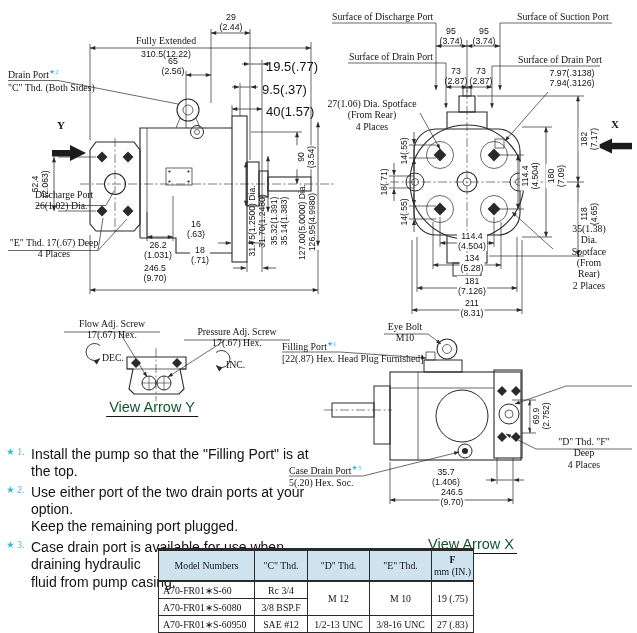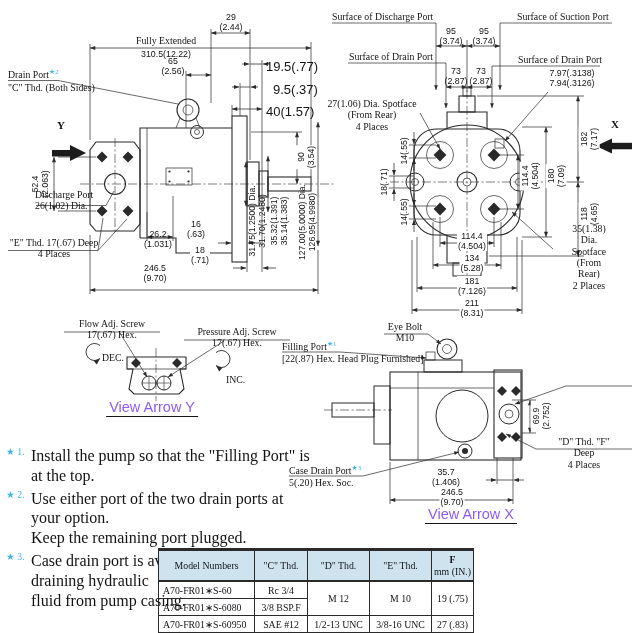--- a/index.html
+++ b/index.html
@@ -7,29 +7,29 @@
         font-family:"Liberation Sans",sans-serif;color:#131313}
   svg{position:absolute;left:0;top:0}
   .lbl{position:absolute;transform:translate(-50%,0);font-size:8.8px;line-height:1.16;
        text-align:center;white-space:pre-line}
   .llbl{position:absolute;font-size:13px;line-height:1.16;white-space:pre-line}
   .slbl{font-family:"Liberation Serif",serif;font-size:9.8px}
   .vlbl{position:absolute;transform:translate(-50%,-50%) rotate(-90deg);font-size:8.6px;
         line-height:1.2;text-align:center;white-space:pre}
   .bgw{background:#fff;padding:0 1px}
   .title{position:absolute;left:8px;top:5px;font-size:15.5px;letter-spacing:.2px;color:#000;white-space:nowrap}
-  .caption{position:absolute;transform:translate(-50%,0);font-size:14.5px;color:#8b5cf6;
+  .caption{position:absolute;transform:translate(-50%,0);font-size:14.5px;color:#14532d;
            border-bottom:1.2px solid #141414;padding:0 3px 1px;white-space:nowrap}
   .cy{color:#3db5e6}
   .sup{font-size:6.8px;vertical-align:4px}
   .bold{font-weight:bold}
   .notes{position:absolute;left:6px;top:446px;width:305px}
   .note{display:flex;margin-bottom:3px}
   .nmark{flex:0 0 25px;font-family:"Liberation Serif",serif;font-size:9.8px}
-  .ntext{font-family:Liberation Serif, serif;font-size:16px;line-height:1.24;white-space:pre-line}
+  .ntext{font-family:Liberation Sans, sans-serif;font-size:14px;line-height:1.24;white-space:pre-line}
   .dtable{position:absolute;left:158px;top:548px;border-collapse:collapse;
           font-family:"Liberation Serif",serif;font-size:9.8px;color:#101418;
           border-top:3px solid #2a2a2a;border-bottom:3px solid #2a2a2a}
   .dtable th,.dtable td{border:1px solid #2a2a2a;text-align:center;padding:0 2px;font-weight:normal}
   .dtable th{background:#cfe3ef;height:29px;white-space:pre-line;line-height:1.2}
   .dtable thead th{border-bottom:2px solid #2a2a2a}
   .dtable td{height:16px}
   .dtable .model{text-align:left;padding-left:4px}
   .fb{font-weight:bold}
 </style>
@@ -274,32 +274,32 @@
 </svg>
 
 
 <div class="lbl slbl" style="left:166px;top:35px">Fully Extended</div>
 <div class="lbl" style="left:166px;top:49px">310.5(12.22)</div>
 <div class="lbl" style="left:231px;top:12px">29
 (2.44)</div>
 <div class="lbl" style="left:173px;top:56px">65
 (2.56)</div>
 <div class="llbl" style="left:266px;top:59px">19.5(.77)</div>
-<div class="llbl" style="left:273px;top:82px">9.5(.37)</div>
+<div class="llbl" style="left:262px;top:82px">9.5(.37)</div>
 <div class="llbl" style="left:266px;top:104px">40(1.57)</div>
 <div class="llbl slbl" style="left:8px;top:68px"><span>Drain Port</span><span class="sup cy">★2</span></div>
 <div class="llbl slbl" style="left:8px;top:82px">"C" Thd. (Both Sides)</div>
 <div class="llbl slbl bold" style="left:57px;top:119px;font-size:11px">Y</div>
 <div class="vlbl" style="left:40px;top:184px">52.4
 (2.063)</div>
 <div class="llbl slbl" style="left:35px;top:189px">Discharge Port
 26(1.02) Dia.</div>
 <div class="lbl slbl" style="left:54px;top:237px">"E" Thd. 17(.67) Deep
 4 Places</div>
-<div class="lbl" style="left:158px;top:229px">26.2
+<div class="lbl" style="left:158px;top:240px">26.2
 (1.031)</div>
 <div class="lbl bgw" style="left:196px;top:219px">16
 (.63)</div>
 <div class="lbl bgw" style="left:200px;top:245px">18
 (.71)</div>
 <div class="lbl" style="left:155px;top:263px">246.5
 (9.70)</div>
 <div class="vlbl" style="left:257px;top:221px">31.75(1.2500) Dia.
 31.70(1.2480)</div>
 <div class="vlbl" style="left:279px;top:221px">35.32(1.391)
@@ -349,38 +349,38 @@
 <div class="lbl bgw" style="left:472px;top:276px">181
 (7.126)</div>
 <div class="lbl bgw" style="left:472px;top:298px">211
 (8.31)</div>
 
 <div class="lbl slbl" style="left:112px;top:318px">Flow Adj. Screw
 17(.67) Hex.</div>
 <div class="llbl slbl" style="left:102px;top:352px">DEC.</div>
 <div class="lbl slbl" style="left:237px;top:326px">Pressure Adj. Screw
 17(.67) Hex.</div>
-<div class="llbl slbl" style="left:226px;top:374px">INC.</div>
+<div class="llbl slbl" style="left:226px;top:359px">INC.</div>
 <div class="caption" style="left:152px;top:399px">View Arrow Y</div>
 
 <div class="lbl slbl" style="left:405px;top:321px">Eye Bolt
 M10</div>
 <div class="llbl slbl" style="left:282px;top:340px"><span>Filling Port</span><span class="sup cy">★1</span></div>
 <div class="llbl slbl" style="left:282px;top:353px">[22(.87) Hex. Head Plug Furnished]</div>
 <div class="vlbl bgw" style="left:541px;top:416px">69.9
 (2.752)</div>
 <div class="lbl slbl" style="left:584px;top:436px">"D" Thd. "F" Deep
 4 Places</div>
 <div class="llbl slbl" style="left:289px;top:464px"><span>Case Drain Port</span><span class="sup cy">★3</span></div>
 <div class="llbl slbl" style="left:289px;top:477px">5(.20) Hex. Soc.</div>
 <div class="lbl bgw" style="left:446px;top:467px">35.7
 (1.406)</div>
 <div class="lbl bgw" style="left:452px;top:487px">246.5
 (9.70)</div>
-<div class="caption" style="left:471px;top:506px">View Arrow X</div>
+<div class="caption" style="left:471px;top:536px">View Arrow X</div>
 
 <div class="notes">
   <div class="note">
     <span class="nmark cy">★ 1.</span>
     <span class="ntext">Install the pump so that the "Filling Port" is at the top.</span>
   </div>
   <div class="note">
     <span class="nmark cy">★ 2.</span>
     <span class="ntext">Use either port of the two drain ports at your option.
 Keep the remaining port plugged.</span>

